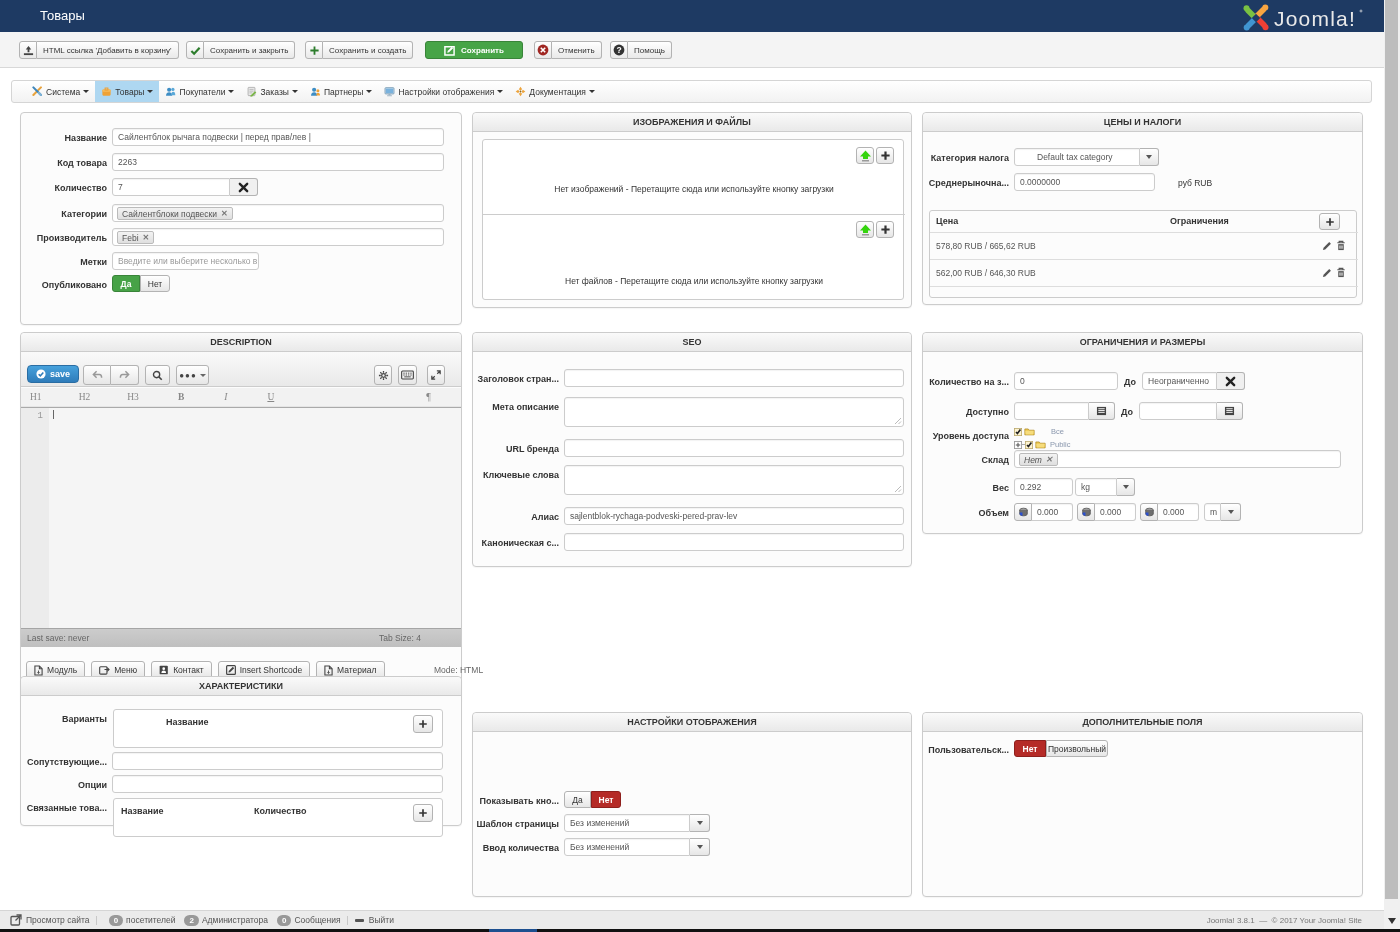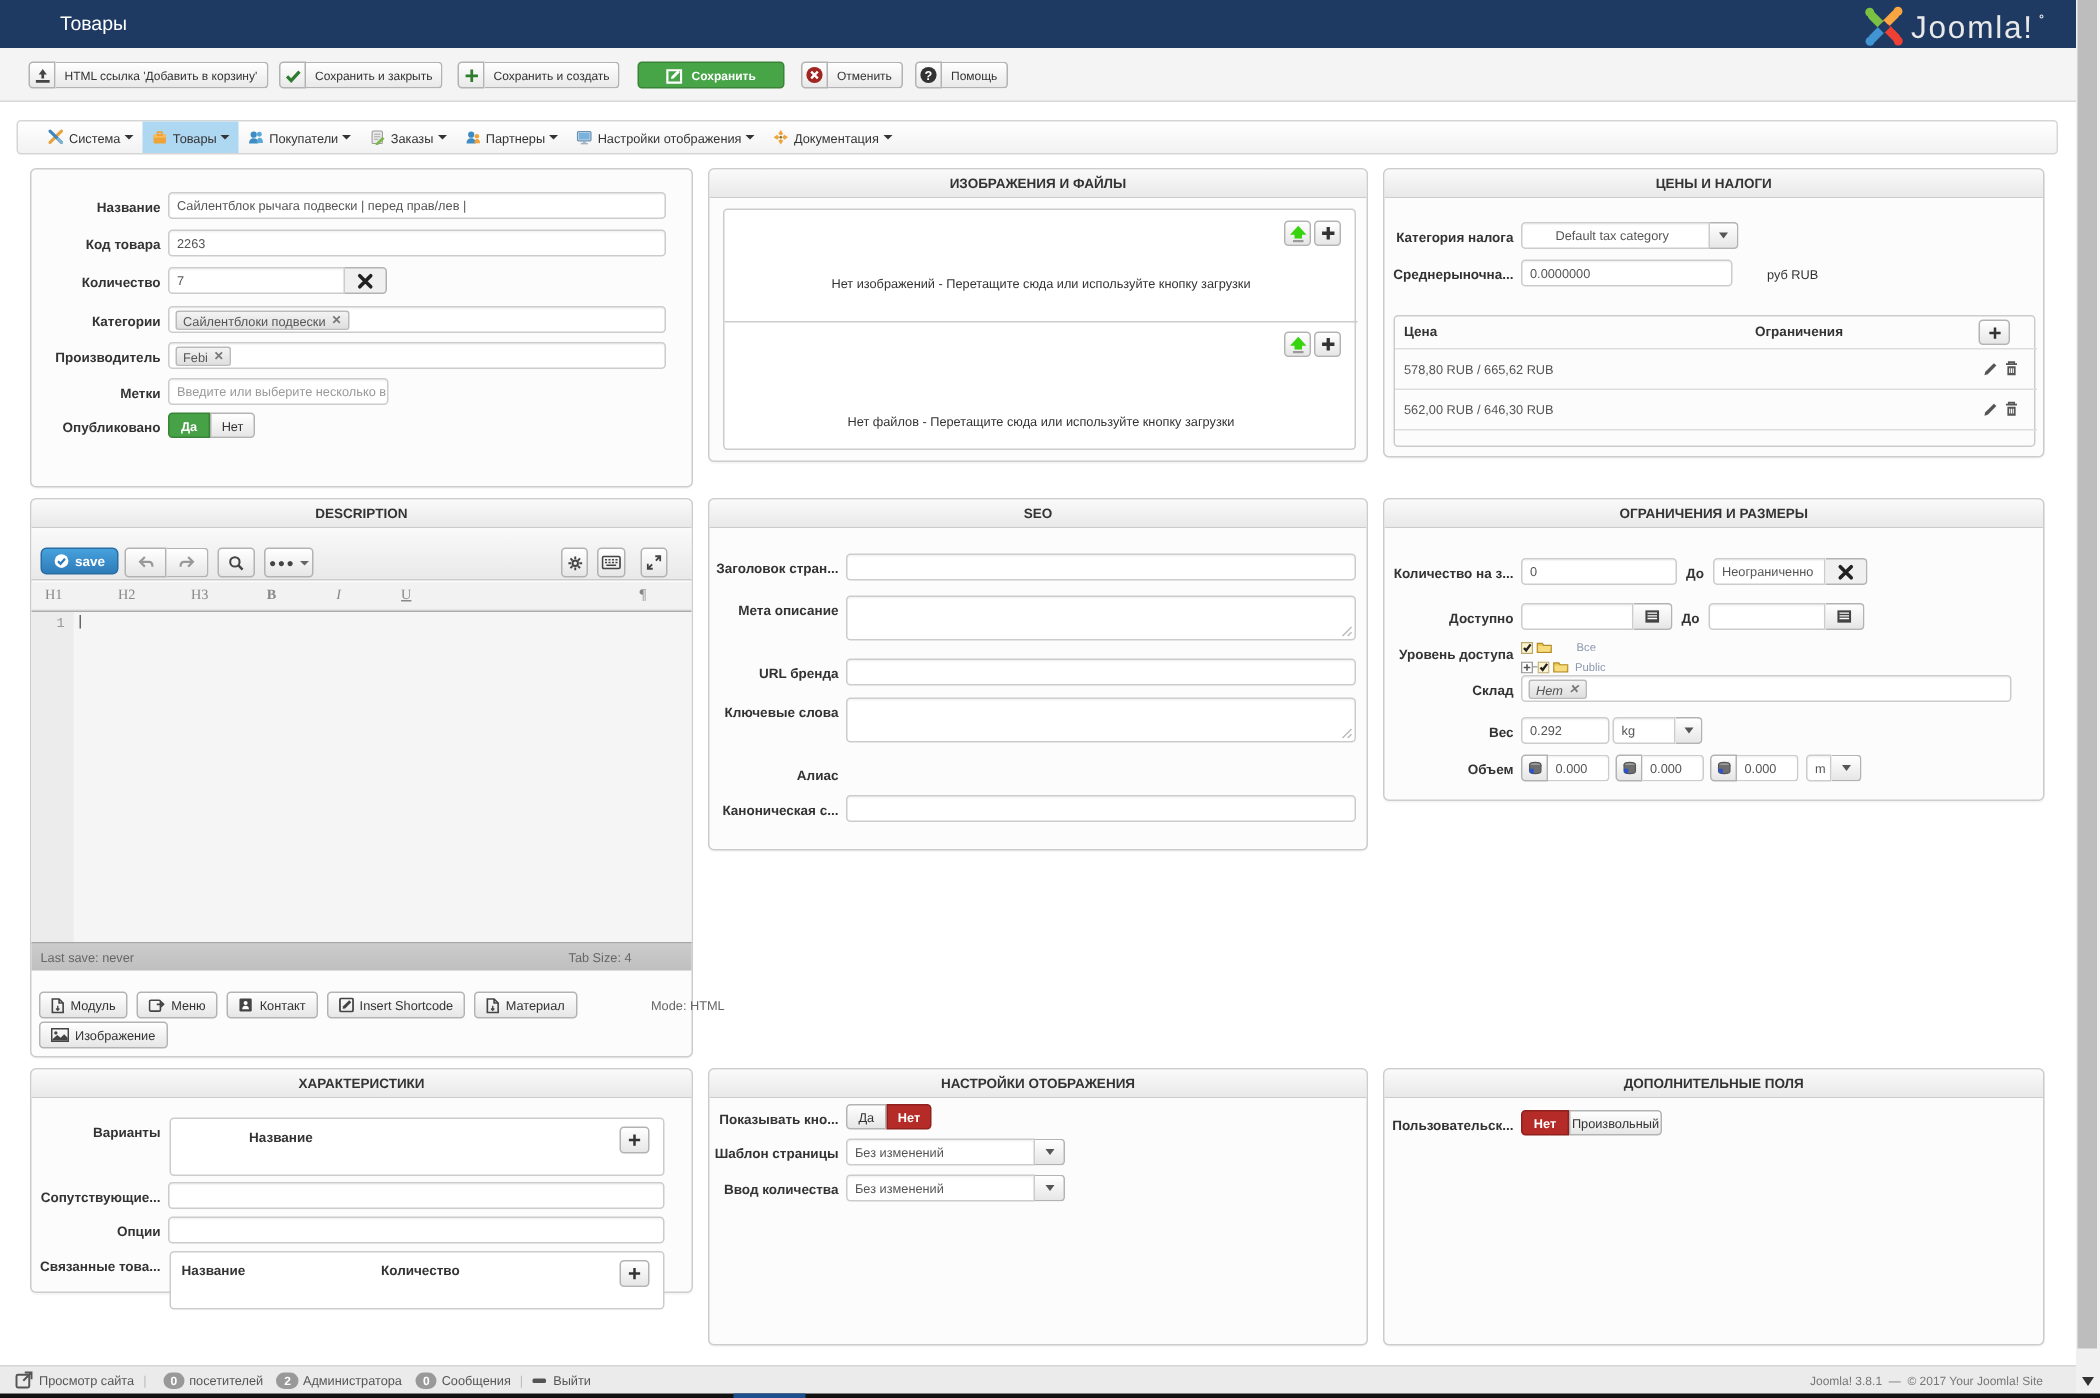--- a/index.html
+++ b/index.html
@@ -362,21 +362,21 @@
   </div>
   <div style="position:absolute; left:5px; top:348px; display:flex;">
     <div class="sbtn" style="padding:0 7px; height:18px;"><svg width="12" height="10" viewBox="0 0 13 10" style="margin-right:4px;">
           <rect x="0.5" y="0.5" width="12" height="9" fill="none" stroke="#444" stroke-width="1.1"></rect>
           <circle cx="3.5" cy="3.5" r="1.2" fill="#444"></circle>
           <path d="M1 8 L4.5 5 L7 7 L9.5 4.5 L12 7 V9 H1 Z" fill="#444"></path>
         </svg>Изображение</div>
   </div>
 </div>
 
-<div class="panel" style="left:20px; top:712px; width:442px; height:150px;">
+<div class="panel" style="left:20px; top:676px; width:442px; height:150px;">
   <div class="phead">ХАРАКТЕРИСТИКИ</div>
   <div style="position:absolute; left:0; top:32px; width:86px; text-align:right; font-size:9px; font-weight:bold; color:#333; padding-top:5px;">Варианты</div>
   <div style="position:absolute; left:92px; top:32px; width:330px; height:39px; background:#fff; border:1px solid #ccc; border-radius:3px;">
     <span style="position:absolute; left:52px; top:7px; font-size:9px; font-weight:bold; color:#333;">Название</span>
     <div class="pbtn" style="position:absolute; right:9px; top:5px; width:20px; height:18px;">
         <svg width="10" height="10" viewBox="0 0 12 12">
           <path d="M5 1.5 H7 V5 H10.5 V7 H7 V10.5 H5 V7 H1.5 V5 H5 Z" fill="#333"></path>
         </svg>
       </div>
   </div>
@@ -453,31 +453,32 @@
     <div class="frow" style="margin-bottom:12px;">
         <div class="flabel">Ключевые слова</div>
         <div class="tarea" style="width:340px; height:30px;">
           <svg class="grip" width="8" height="8" viewBox="0 0 8 8">
             <path d="M7 1 L1 7 M7 4.5 L4.5 7" stroke="#bbb" stroke-width="1"></path>
           </svg>
         </div>
       </div>
     <div class="frow" style="margin-bottom:8px;">
         <div class="flabel">Алиас</div>
+        <div class="inp" style="width:340px;">sajlentblok-rychaga-podveski-pered-prav-lev</div>
       </div>
     <div class="frow">
         <div class="flabel">Каноническая с...</div>
         <div class="inp" style="width:340px;"></div>
       </div>
   </div>
 </div>
 
 <div class="panel" style="left:472px; top:712px; width:440px; height:185px;">
   <div class="phead">НАСТРОЙКИ ОТОБРАЖЕНИЯ</div>
-  <div style="padding-top:4px;">
+  <div style="padding-top:25px;margin-top:34px;">
     <div class="frow" style="margin-bottom:6px;">
         <div class="flabel">Показывать кно...</div>
       <div class="tgl">
           <div class="tglb" style="width:27px;justify-content:center;">Да</div>
           <div class="tglb on-red" style="width:30px;justify-content:center;">Нет</div>
         </div>
     </div>
     <div class="frow" style="margin-bottom:6px;">
         <div class="flabel">Шаблон страницы</div>
       <div class="inp" style="width:126px; border-radius:3px 0 0 3px;">Без изменений</div>

